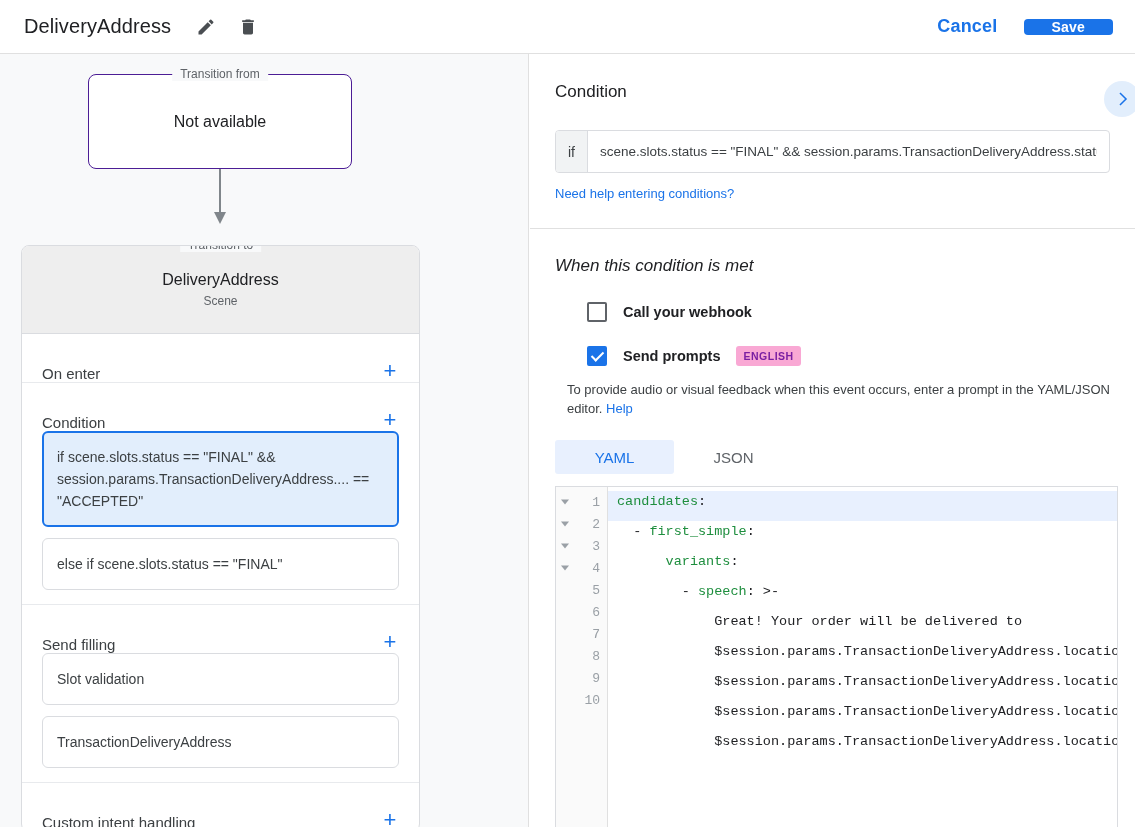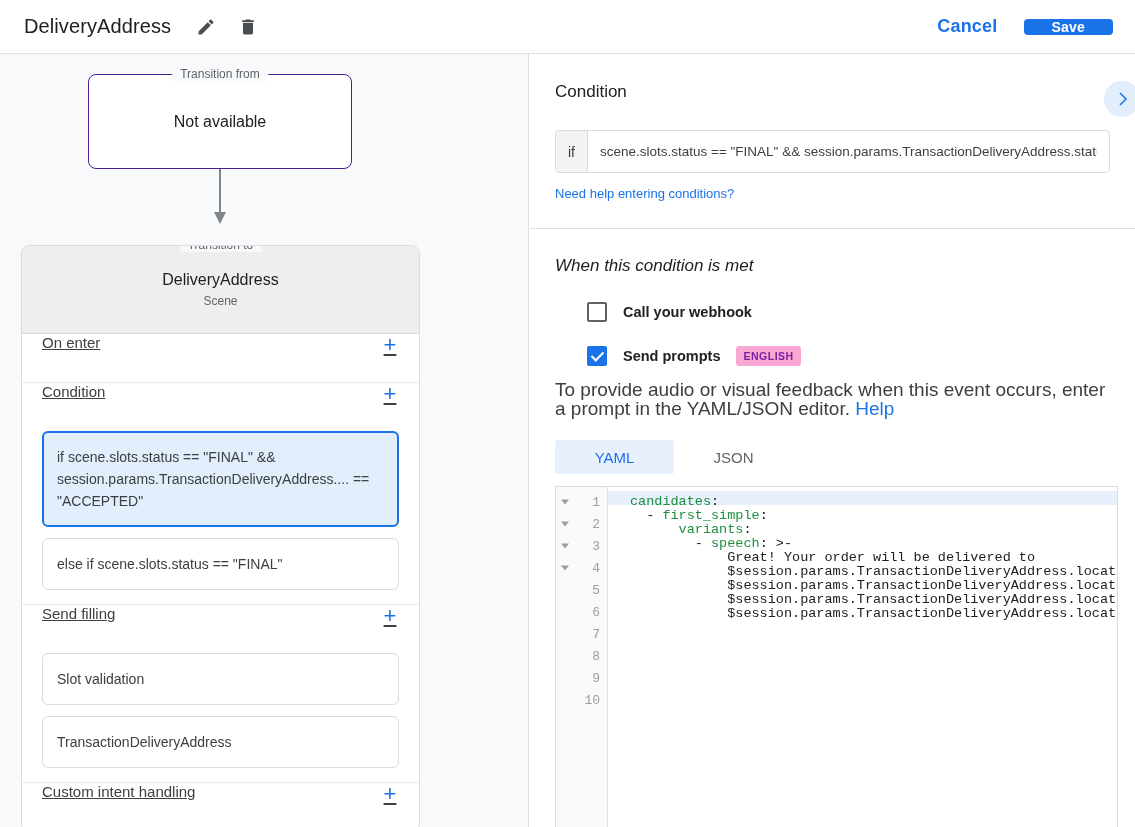--- a/index.html
+++ b/index.html
@@ -118,24 +118,23 @@
   }
   .tt-name { font-size: 16px; color: #202124; }
   .tt-sub { font-size: 12px; color: #5f6368; margin-top: 5px; }
 
   .section {
     border-bottom: 1px solid #e8eaed;
     padding: 0 0 0 0;
   }
   .section:last-child { border-bottom: none; }
   .section-head {
-    display: flex; align-items: flex-start;
+    display: flex; align-items: flex-end;
     height: 48px;
     padding: 0 18px 0 20px;
-    text-decoration: underline;
   }
   .section-title {
     flex: 1;
     font-size: 15px;
     color: #3c4043;
   }
   .add-btn {
     width: 22px; height: 22px;
     display: flex; align-items: center; justify-content: center;
     color: #1a73e8;
@@ -273,25 +272,26 @@
     background: #f9a8d4;
     color: #7b1fa2;
     font-size: 10.5px;
     font-weight: bold;
     letter-spacing: .5px;
     padding: 4px 7px;
     border-radius: 3px;
   }
   #prompts-row { margin-bottom: 14px; }
   .hint-text {
-    font-size: 19px;
+    font-size: 13px;
     color: #3c4043;
     line-height: 19px;
     margin-bottom: 22px;
     max-width: 565px;
+    margin-left: 12px;
   }
   .hint-text a { color: #1a73e8; text-decoration: none; cursor: pointer; }
 
   .tabs { display: flex; margin-bottom: 12px; }
   .tab {
     width: 119px; height: 34px;
     display: flex; align-items: center; justify-content: center;
     font-size: 15px;
     color: #5f6368;
     cursor: pointer;
@@ -338,27 +338,27 @@
     border-top: 5px solid #9aa0a6;
     cursor: pointer;
   }
   .code-area {
     flex: 1;
     padding-top: 4px;
     overflow: hidden;
     position: relative;
   }
   .code-line {
-    height: 14px;
+    height: 30px;
     line-height: 22px;
     font-family: "Liberation Mono", monospace;
     font-size: 13.5px;
     color: #202124;
     white-space: pre;
-    padding-left: 22px;
+    padding-left: 9px;
   }
   .code-line.hl { background: #e8f0fe; }
   .tok-key { color: #1e8e3e; }
   .tok-punct { color: #202124; }
 </style>
 </head>
 <body>
 
 <div class="header">
   <div class="header-title">DeliveryAddress</div>

